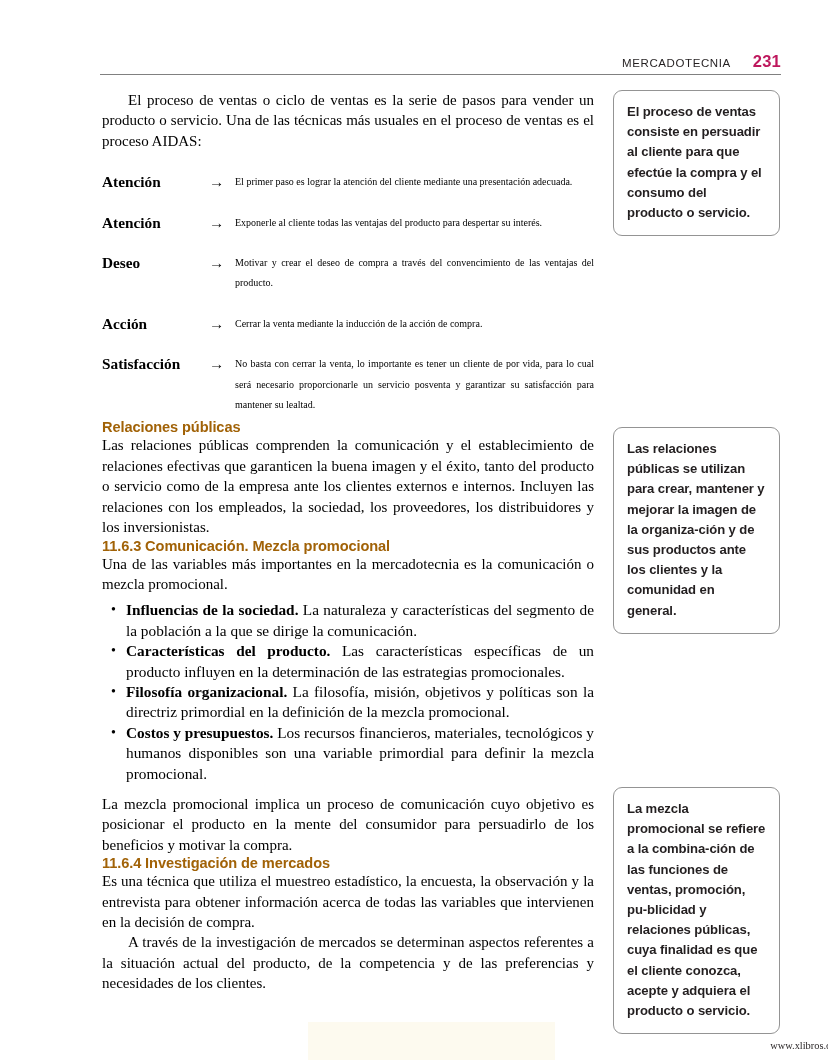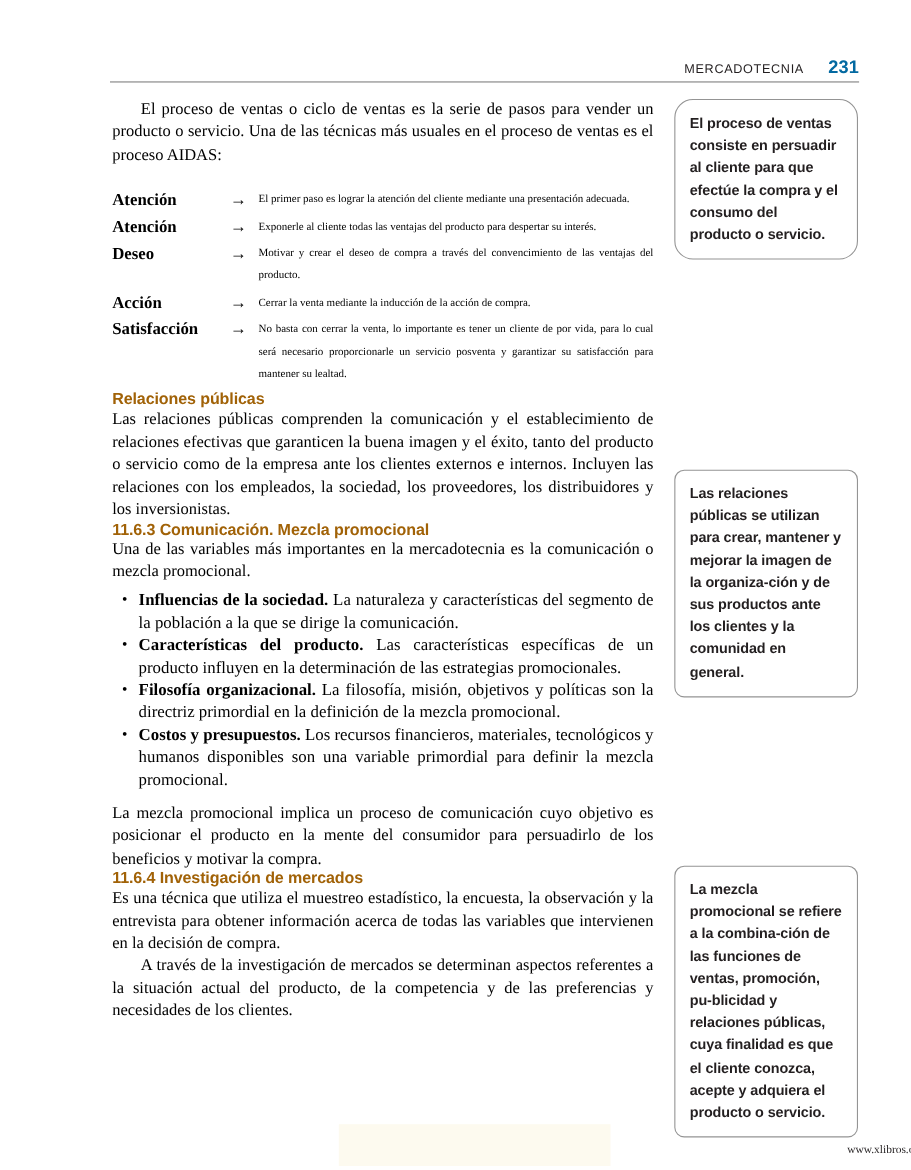--- a/index.html
+++ b/index.html
@@ -37,21 +37,21 @@
   .runhead-title {
     font-family: "Liberation Sans", sans-serif;
     font-size: 11.5px;
     letter-spacing: 0.6px;
     color: #231f20;
   }
   .runhead-folio {
     font-family: "Liberation Sans", sans-serif;
     font-size: 16.5px;
     font-weight: bold;
-    color: #0369a1;
+    color: #be185d;
     letter-spacing: 0.2px;
   }
   .runhead-rule {
     position: absolute;
     left: 84px;
     top: 74px;
     width: 681px;
     height: 1px;
     background: #808080;
   }
@@ -85,21 +85,21 @@
   }
   .sec-relaciones { margin-top: 28px; margin-bottom: 9px; }
   .sec-1163 { margin-top: 26px; margin-bottom: 9px; }
   .sec-1164 { margin-top: 27px; margin-bottom: 9px; }
 
   
   .aidas {
     margin-top: 21px;
     display: grid;
     grid-template-columns: 107px 26px 1fr;
-    row-gap: 0px;
+    row-gap: 16px;
   }
   .aidas-term {
     font-size: 15.3px;
     font-weight: bold;
     line-height: 20.4px;
     padding-bottom: 4px;
   }
   .aidas-arrow {
     font-size: 15.3px;
     line-height: 20.4px;
@@ -147,21 +147,21 @@
     border-radius: 9px;
     background: #ffffff;
     padding: 11px 13px 12px 13px;
     font-family: "Liberation Sans", sans-serif;
     font-weight: bold;
     font-size: 13.1px;
     line-height: 20.2px;
     color: #231f20;
     letter-spacing: -0.1px;
   }
-  #callout-1 { top: 90px; border-radius: 17px; }
+  #callout-1 { top: 90px; }
   #callout-2 { top: 427px; }
   #callout-3 { top: 787px; }
 
   
   .footer-band {
     position: absolute;
     left: 292px;
     top: 1022px;
     width: 247px;
     height: 38px;

